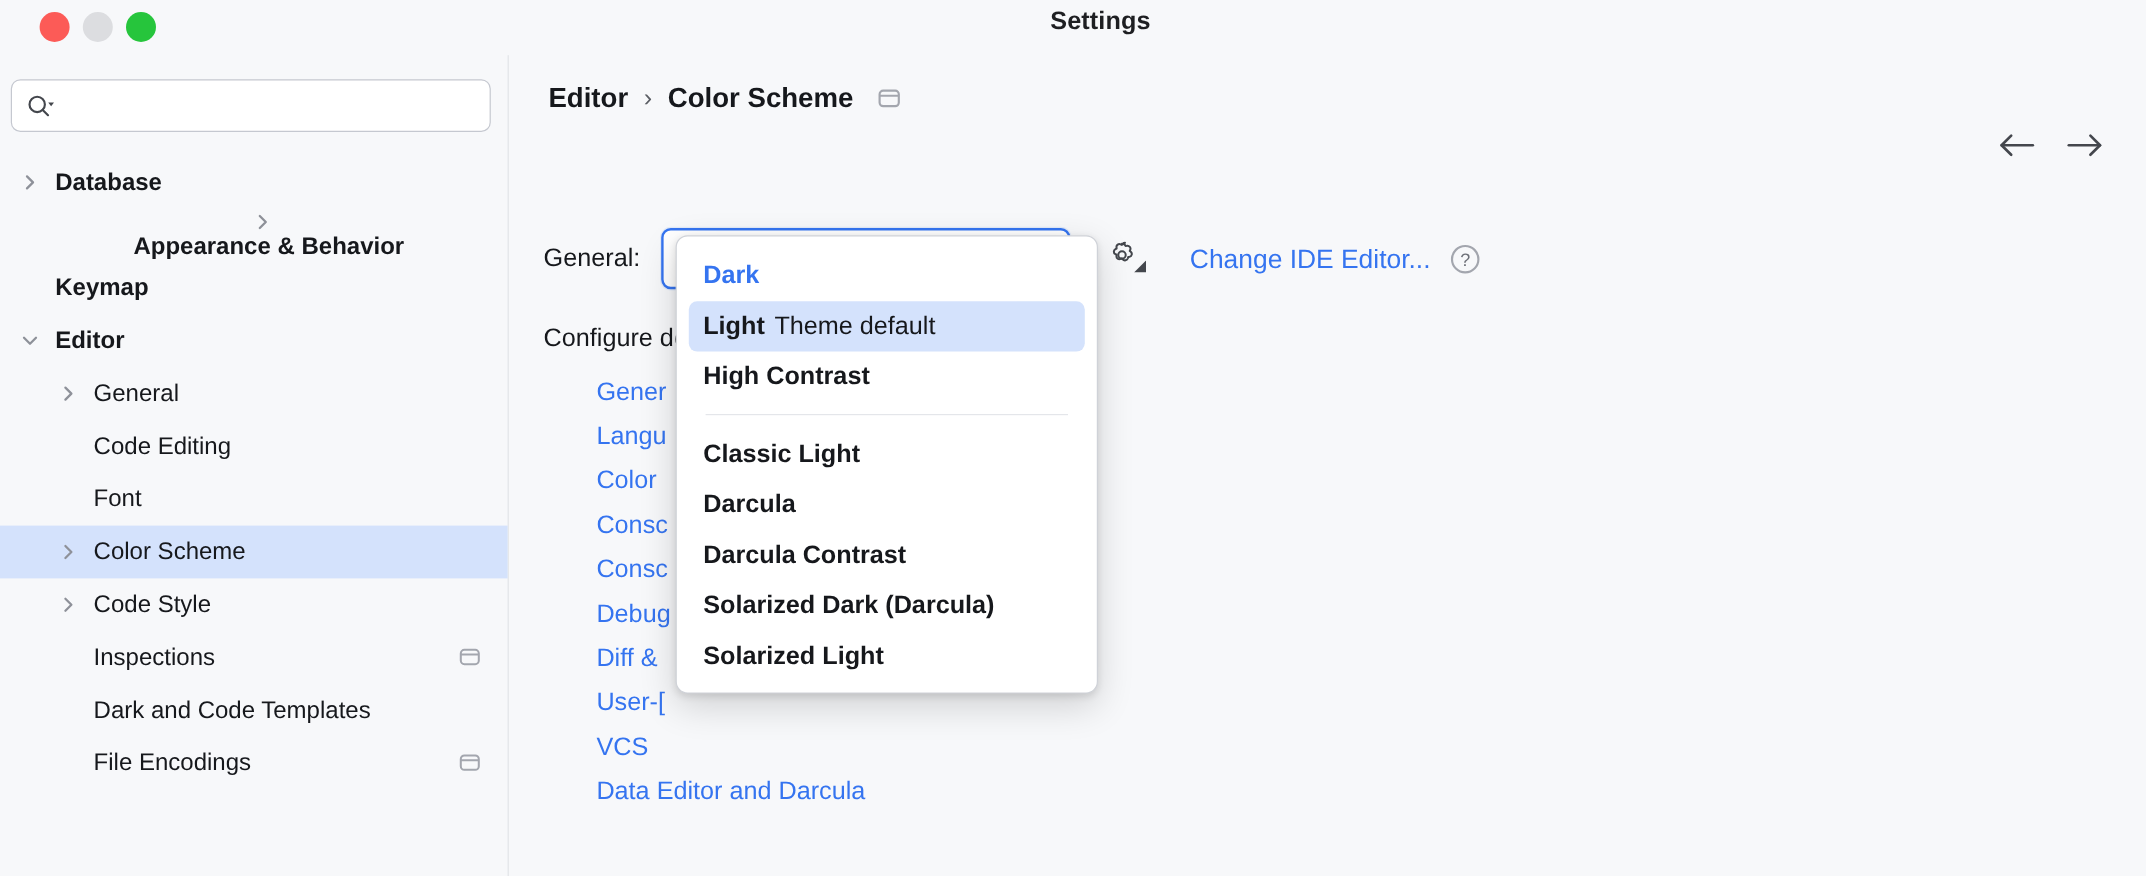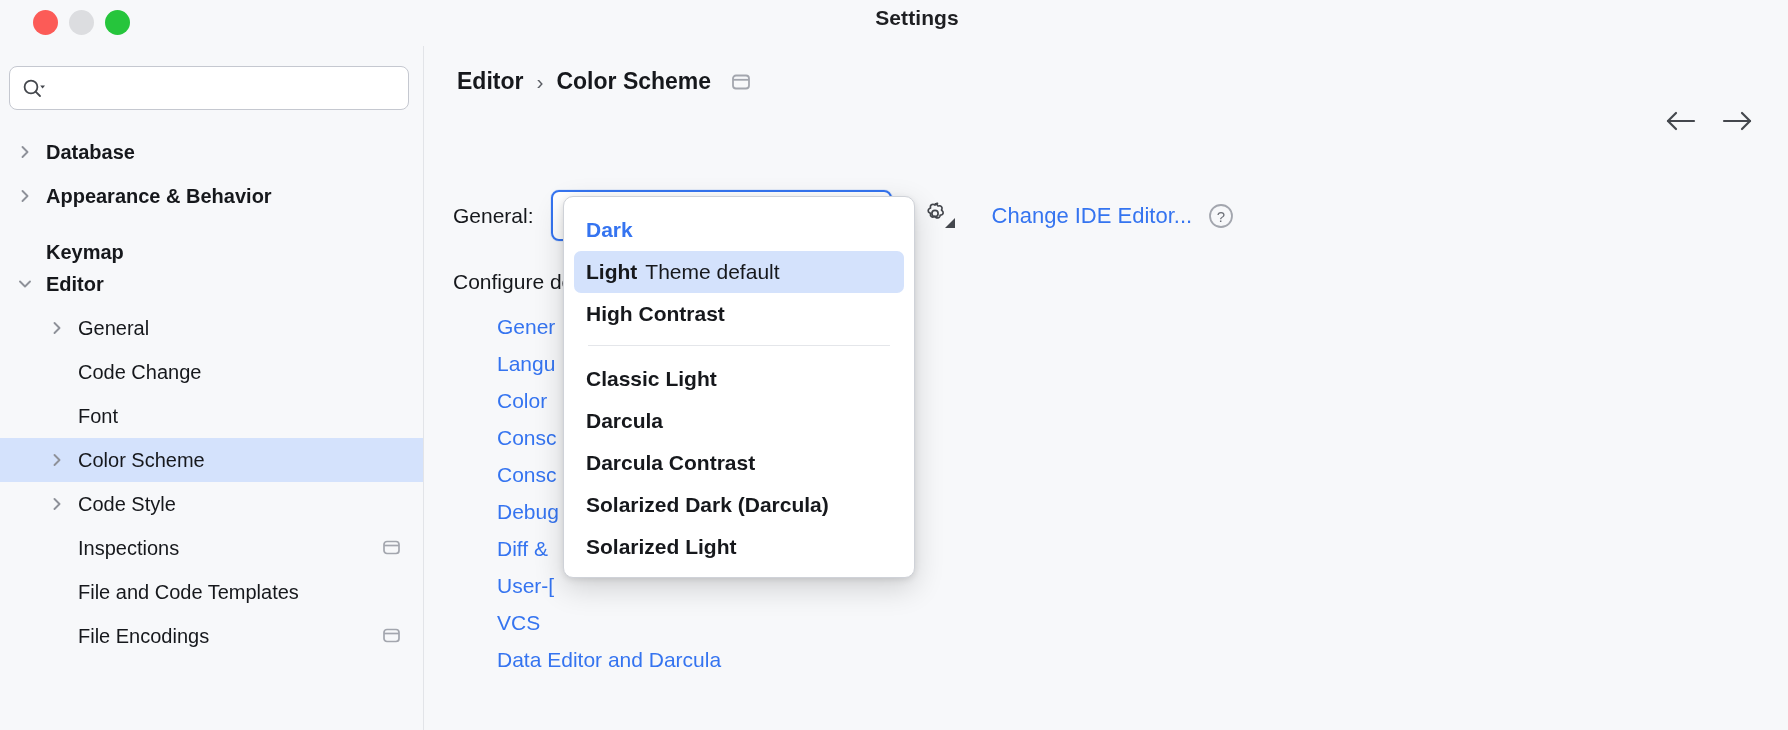--- a/index.html
+++ b/index.html
@@ -154,29 +154,29 @@
     </div>
     <div class="tree" id="tree">
         <div class="tree-row bold" style="padding-left: 14px;">
           <span class="tw">
             <svg width="18" height="18" viewBox="0 0 18 18">
               <polyline points="6.5,4 11.5,9 6.5,14" fill="none" stroke="#8e9199" stroke-width="1.9" stroke-linecap="round" stroke-linejoin="round"></polyline>
             </svg>
           </span>
           <span class="tree-label" style="margin-left: 10px;">Database</span>
         </div>
+        <div class="tree-row bold" style="padding-left: 14px; flex-direction: column;">
+          <span class="tw">
+            <svg width="18" height="18" viewBox="0 0 18 18">
+              <polyline points="6.5,4 11.5,9 6.5,14" fill="none" stroke="#8e9199" stroke-width="1.9" stroke-linecap="round" stroke-linejoin="round"></polyline>
+            </svg>
+          </span>
+          <span class="tree-label" style="margin-left: 10px;">Appearance &amp; Behavior</span>
+        </div>
         <div class="tree-row bold" style="padding-left: 14px;">
-          <span class="tw">
-            <svg width="18" height="18" viewBox="0 0 18 18">
-              <polyline points="6.5,4 11.5,9 6.5,14" fill="none" stroke="#8e9199" stroke-width="1.9" stroke-linecap="round" stroke-linejoin="round"></polyline>
-            </svg>
-          </span>
-          <span class="tree-label" style="margin-left: 10px;">Appearance &amp; Behavior</span>
-        </div>
-        <div class="tree-row bold" style="padding-left: 14px; align-items: flex-end;">
           <span class="tw"></span>
           <span class="tree-label" style="margin-left: 10px;">Keymap</span>
         </div>
         <div class="tree-row bold" style="padding-left: 14px;">
           <span class="tw">
             <svg width="18" height="18" viewBox="0 0 18 18">
               <polyline points="4,6.5 9,11.5 14,6.5" fill="none" stroke="#8e9199" stroke-width="1.9" stroke-linecap="round" stroke-linejoin="round"></polyline>
             </svg>
           </span>
           <span class="tree-label" style="margin-left: 10px;">Editor</span>
@@ -184,21 +184,21 @@
         <div class="tree-row" style="padding-left: 46px;">
           <span class="tw">
             <svg width="18" height="18" viewBox="0 0 18 18">
               <polyline points="6.5,4 11.5,9 6.5,14" fill="none" stroke="#8e9199" stroke-width="1.9" stroke-linecap="round" stroke-linejoin="round"></polyline>
             </svg>
           </span>
           <span class="tree-label" style="margin-left: 10px;">General</span>
         </div>
         <div class="tree-row" style="padding-left: 46px;">
           <span class="tw"></span>
-          <span class="tree-label" style="margin-left: 10px;">Code Change</span>
+          <span class="tree-label" style="margin-left: 10px;">Code Editing</span>
         </div>
         <div class="tree-row" style="padding-left: 46px;">
           <span class="tw"></span>
           <span class="tree-label" style="margin-left: 10px;">Font</span>
         </div>
         <div class="tree-row selected" style="padding-left: 46px;">
           <span class="tw">
             <svg width="18" height="18" viewBox="0 0 18 18">
               <polyline points="6.5,4 11.5,9 6.5,14" fill="none" stroke="#8e9199" stroke-width="1.9" stroke-linecap="round" stroke-linejoin="round"></polyline>
             </svg>
@@ -216,21 +216,21 @@
         <div class="tree-row" style="padding-left: 46px;">
           <span class="tw"></span>
           <span class="tree-label" style="margin-left: 10px;">Inspections</span>
           <span class="row-icon"><svg width="20" height="18" viewBox="0 0 20 18">
               <rect x="2" y="2.5" width="15" height="12" rx="3" fill="none" stroke="#a3a6ae" stroke-width="1.7"></rect>
               <line x1="2" y1="6.5" x2="17" y2="6.5" stroke="#a3a6ae" stroke-width="1.7"></line>
             </svg></span>
         </div>
         <div class="tree-row" style="padding-left: 46px;">
           <span class="tw"></span>
-          <span class="tree-label" style="margin-left: 10px;">File and Code Templates</span>
+          <span class="tree-label" style="margin-left: 10px;">Dark and Code Templates</span>
         </div>
         <div class="tree-row" style="padding-left: 46px;">
           <span class="tw"></span>
           <span class="tree-label" style="margin-left: 10px;">File Encodings</span>
           <span class="row-icon"><svg width="20" height="18" viewBox="0 0 20 18">
               <rect x="2" y="2.5" width="15" height="12" rx="3" fill="none" stroke="#a3a6ae" stroke-width="1.7"></rect>
               <line x1="2" y1="6.5" x2="17" y2="6.5" stroke="#a3a6ae" stroke-width="1.7"></line>
             </svg></span>
         </div>
       </div>

